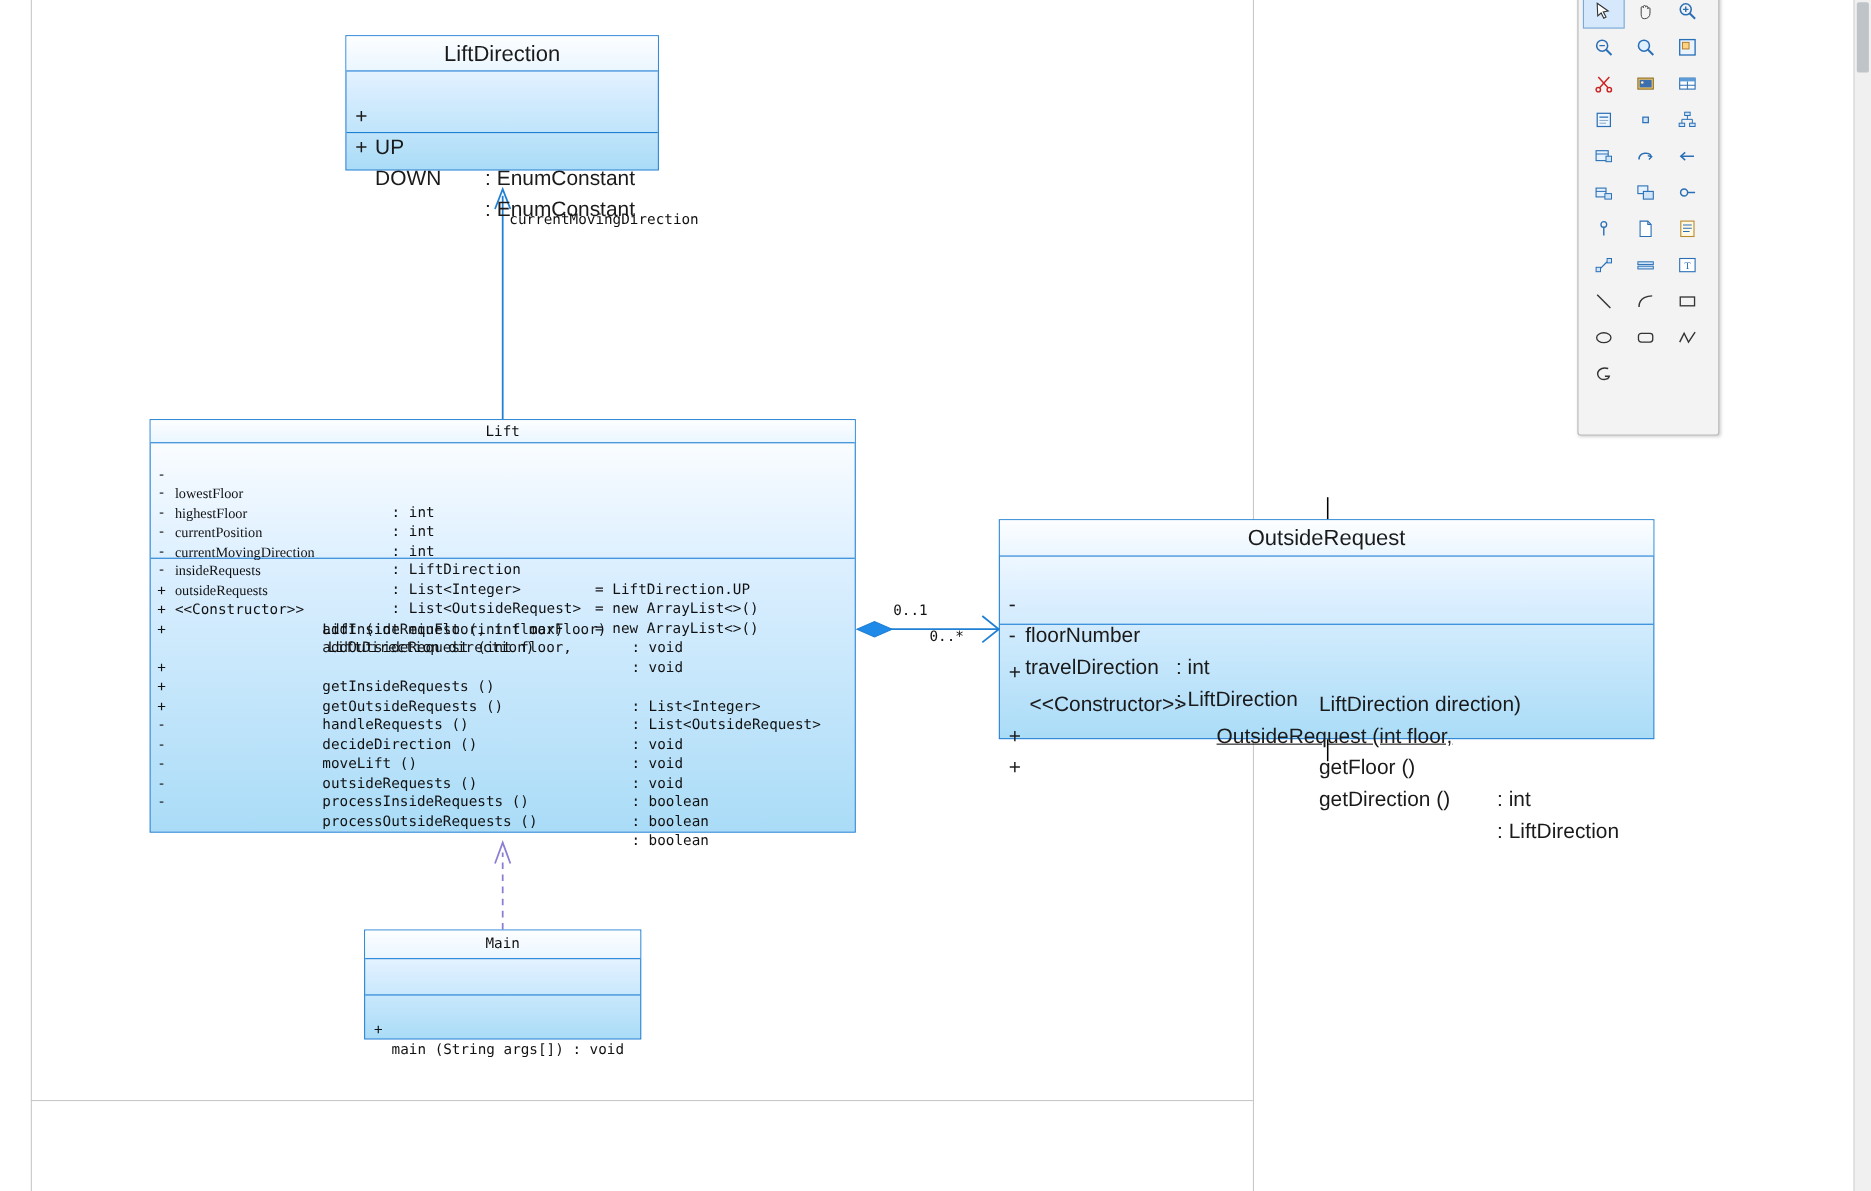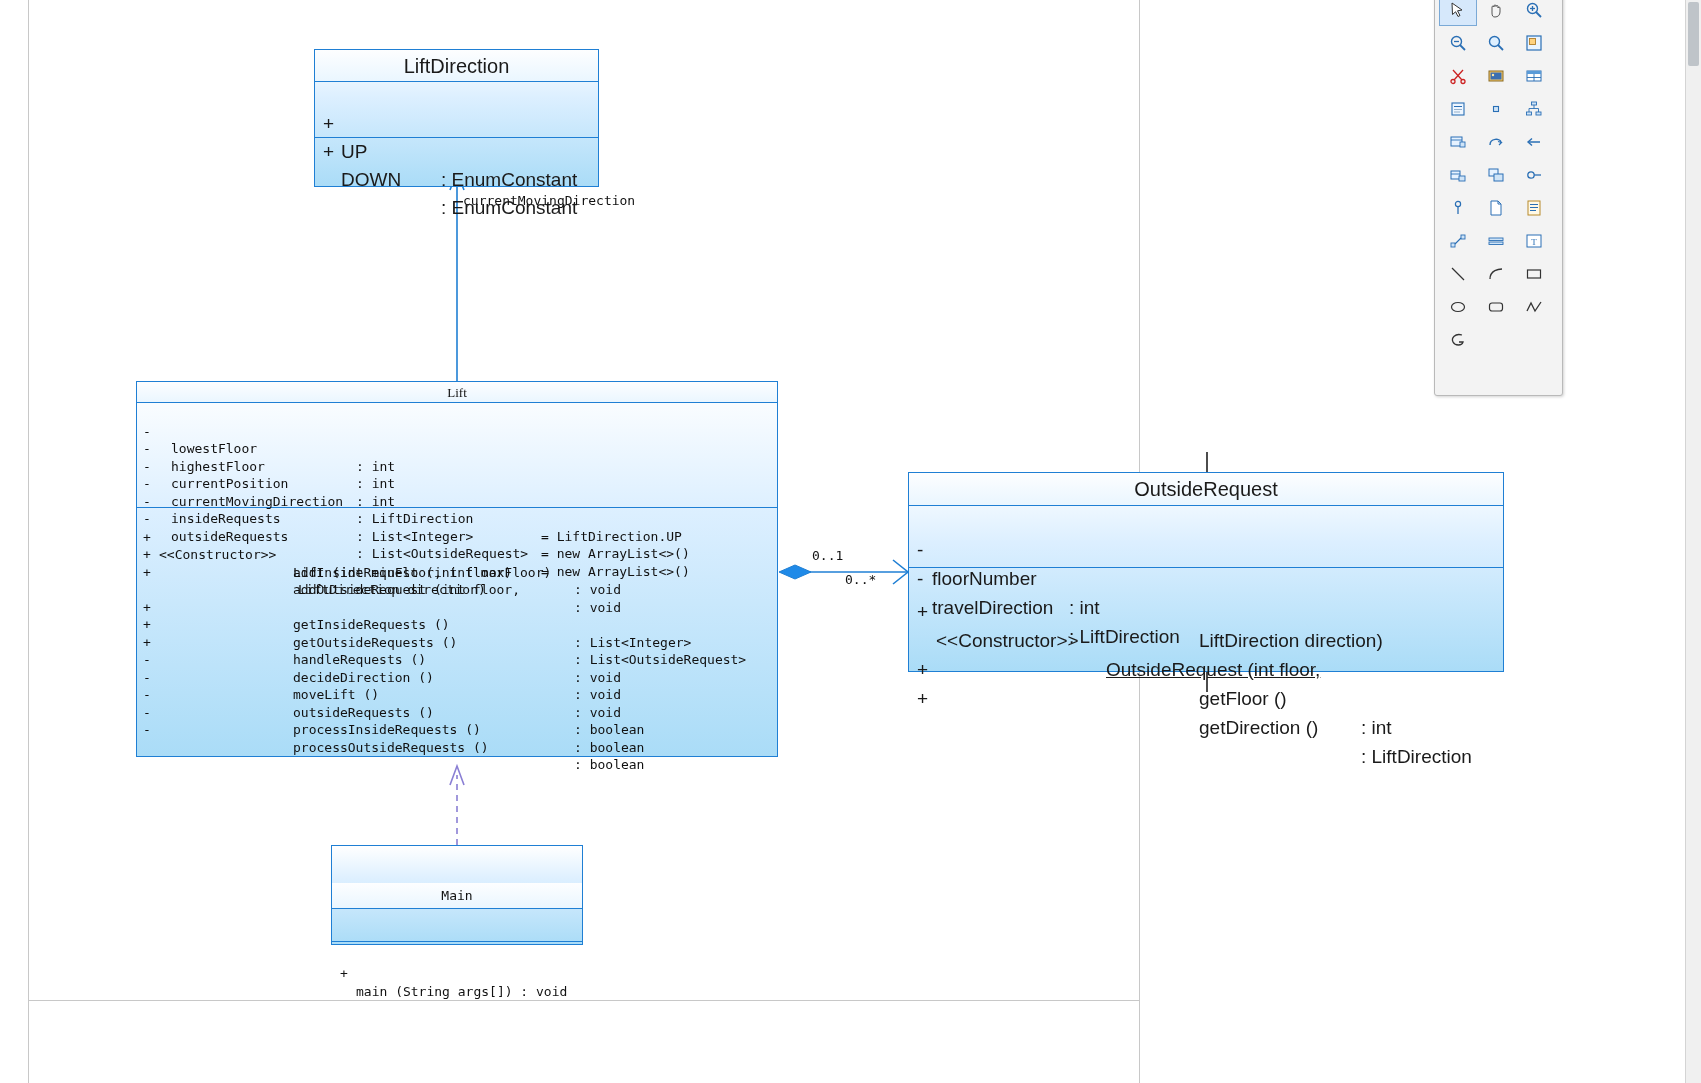--- a/index.html
+++ b/index.html
@@ -82,22 +82,22 @@
     white-space: pre;
     line-height: 1;
   }
   .cell {
     position: absolute;
     white-space: pre;
   }
 
   
   #liftdirection {
-    left: 314px; top: 49px;
-    width: 285px; height: 138px;
+    left: 314px; top: 32px;
+    width: 285px; height: 123px;
   }
   #liftdirection .uml-title {
     height: 32px; line-height: 32px;
     font-size: 20px;
   }
   #liftdirection .uml-compartment.attrs {
     height: 56px;
   }
   #liftdirection .uml-compartment.ops {
     height: 33px;
@@ -108,27 +108,26 @@
   #liftdirection .c-type { left: 126px; }
 
   
   #lift {
     left: 136px; top: 381px;
     width: 642px; height: 376px;
   }
   #lift .uml-title {
     height: 21px; line-height: 21px;
     font-size: 13px;
-    font-family: Liberation Serif, serif;
   }
   #lift .uml-compartment.attrs { height: 105px; padding-top: 2px; }
   #lift .uml-compartment.ops   { height: 248px; padding-top: 3px; }
   #lift .row { height: 17.5px; line-height: 17.5px; font-size: 13px; }
   #lift .c-vis   { left: 6px; }
-  #lift .c-name  { left: 34px; }
+  #lift .c-name  { left: 22px; font-family: Liberation Serif, serif; }
   #lift .c-type  { left: 219px; }
   #lift .c-init  { left: 404px; }
   #lift .c-stereo{ left: 22px; }
   #lift .c-sig   { left: 156px; }
   #lift .c-ret   { left: 437px; }
   #lift .c-cont  { left: 161px; }
 
   
   #outsiderequest {
     left: 908px; top: 472px;
@@ -150,21 +149,20 @@
   #outsiderequest .c-ret   { left: 452px; }
 
   
   #main-class {
     left: 331px; top: 845px;
     width: 252px; height: 100px;
   }
   #main-class .uml-title {
     height: 26px; line-height: 26px;
     font-size: 13px;
-    margin-top: 37px;
   }
   #main-class .uml-compartment.attrs { height: 33px; }
   #main-class .uml-compartment.ops   { height: 39px; padding-top: 5px; }
   #main-class .row { height: 18px; line-height: 18px; font-size: 13px; }
   #main-class .c-vis { left: 8px; }
   #main-class .c-sig { left: 24px; }
 
   
   .edge-label {
     position: absolute;

